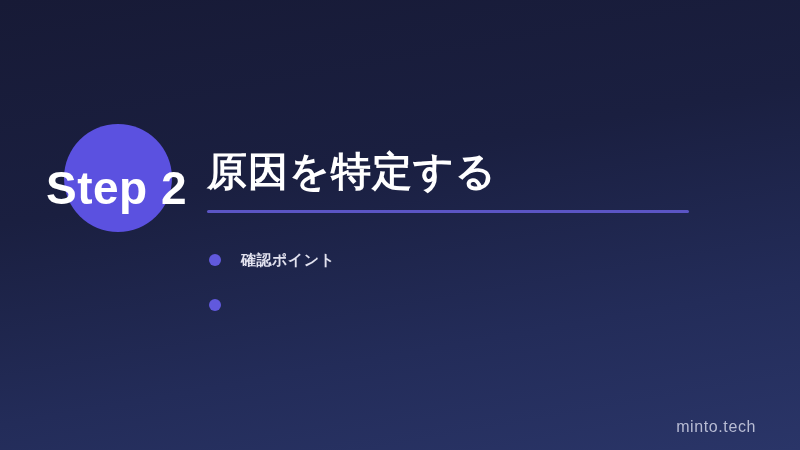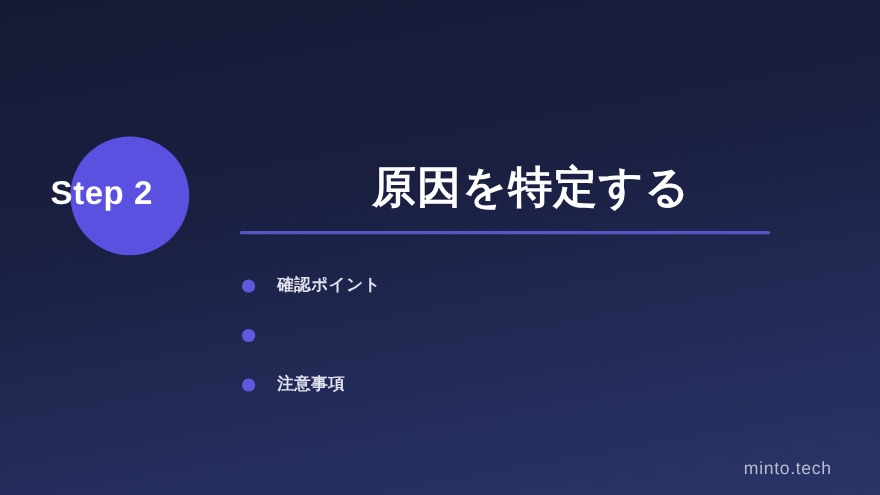--- a/index.html
+++ b/index.html
@@ -33,40 +33,39 @@
     width: 108px;
     height: 108px;
     border-radius: 50%;
     background: #5b51e0;
   }
 
   
   .step-label {
     position: absolute;
     left: 46px;
-    top: 152px;
+    top: 164px;
     width: 160px;
     height: 48px;
     line-height: 48px;
-    font-size: 30px;
+    font-size: 46px;
     font-weight: bold;
     color: #ffffff;
     letter-spacing: 0.5px;
     white-space: nowrap;
     z-index: 2;
   }
 
   
   .content {
     position: absolute;
-    left: 218px;
+    left: 207px;
     top: 146px;
     width: 530px;
     z-index: 2;
-    text-align: center;
   }
 
   .slide-title {
     margin: 0;
     font-size: 40px;
     font-weight: bold;
     color: #ffffff;
     line-height: 50px;
     letter-spacing: 1px;
     white-space: nowrap;
@@ -138,23 +137,19 @@
     <div class="divider"></div>
 
     <ul class="bullet-list">
       <li class="bullet-item">
         <span class="bullet-dot"></span>
         <span class="bullet-text">確認ポイント</span>
       </li>
       <li class="bullet-item">
         <span class="bullet-dot"></span>
       </li>
-      <li class="bullet-item">
-        <span class="bullet-dot"></span>
-        <span class="bullet-text">注意事項</span>
-      </li>
     </ul>
 
   </div>
 
   <div class="footer-brand">minto.tech</div>
 
 </div>
 
 </body></html>

